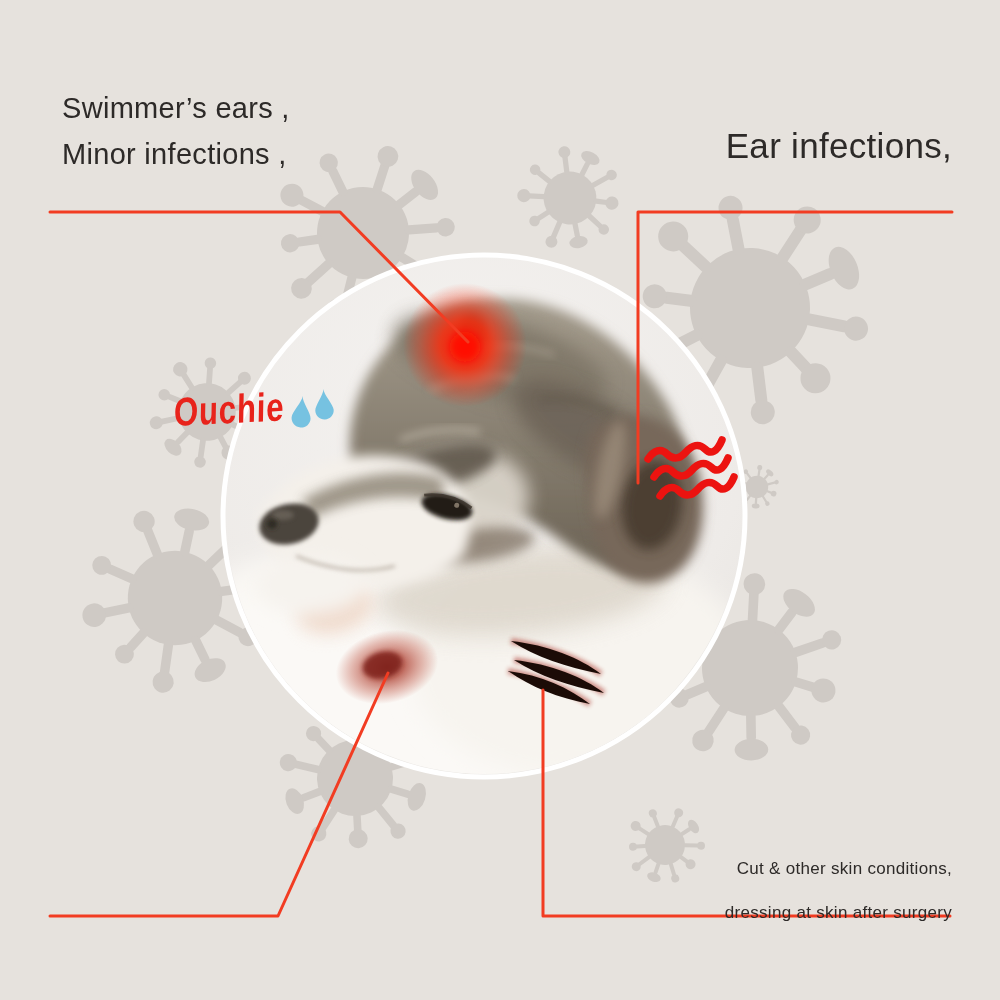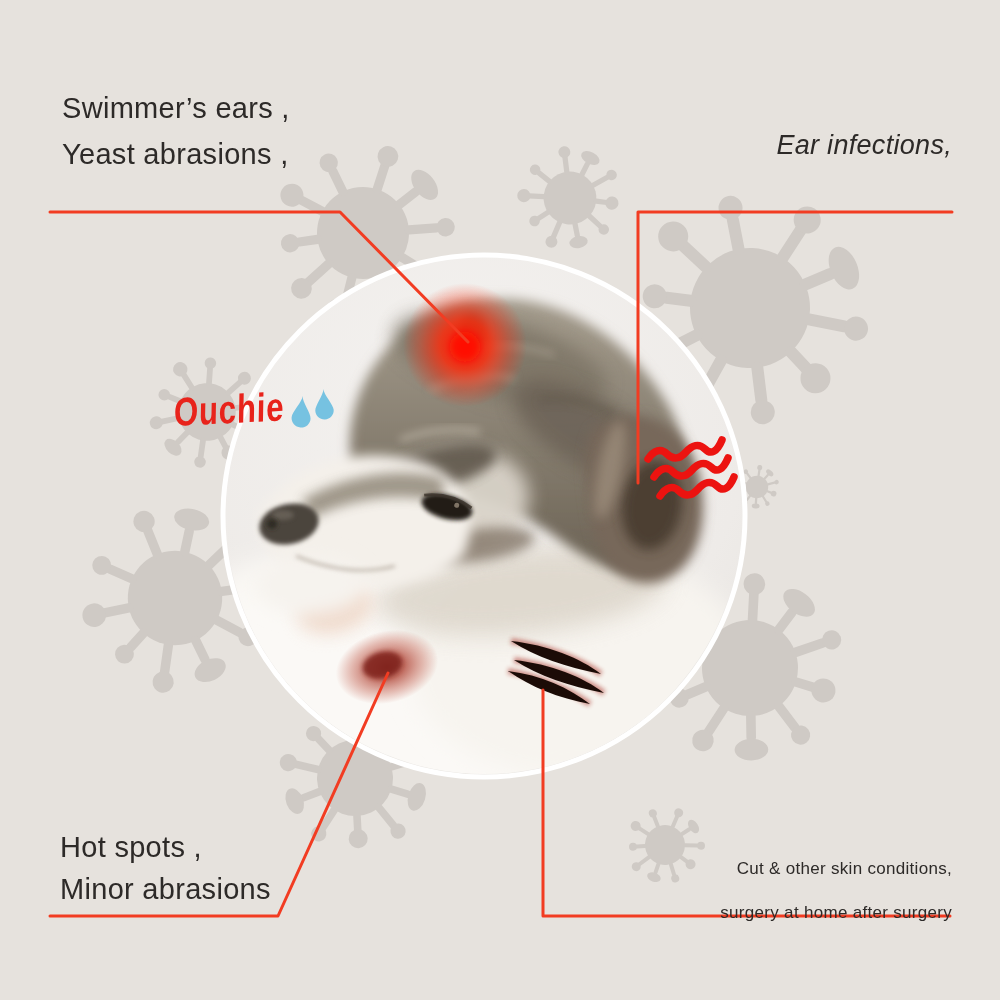--- a/index.html
+++ b/index.html
@@ -11,21 +11,21 @@
   }
   .stage{position:relative;width:1000px;height:1000px;overflow:hidden;}
   svg.layer{position:absolute;left:0;top:0;width:1000px;height:1000px;}
   .note{
     position:absolute;
     color:#2d2a28;
     letter-spacing:.3px;
     white-space:nowrap;
   }
   .note-tl{left:62px;top:85px;font-size:29px;line-height:46px;}
-  .note-tr{right:48px;top:124px;font-size:27px;line-height:43px;text-align:right;font-style:italic;}
+  .note-tr{right:48px;top:124px;font-size:35px;line-height:43px;text-align:right;}
   .note-bl{left:60px;top:826px;font-size:29px;line-height:42px;}
   .note-br{right:48px;top:847px;font-size:17px;line-height:44px;text-align:right;}
   .ouchie{
     position:absolute;left:174px;top:390px;
     font-size:40px;font-weight:bold;color:#e8231b;
     transform:rotate(-3deg) skewX(-4deg) scaleX(.78);
     transform-origin:left center;
     letter-spacing:1px;
     white-space:nowrap;
   }
@@ -228,32 +228,28 @@
     </g>
 
     <g fill="#76c2e1">
       <path transform="translate(292,396) rotate(4 9.5 16)" d="M9.5,0 C9.5,6 0,16.5 0,22 C0,27.5 4.3,31.5 9.5,31.5 C14.7,31.5 19,27.5 19,22 C19,16.5 9.5,6 9.5,0 Z"></path>
       <path transform="translate(315,389) rotate(-3 9.5 16) scale(0.97)" d="M9.5,0 C9.5,6 0,16.5 0,22 C0,27.5 4.3,31.5 9.5,31.5 C14.7,31.5 19,27.5 19,22 C19,16.5 9.5,6 9.5,0 Z"></path>
     </g>
   </svg>
 
   <div class="note note-tl">
     <div>Swimmer’s ears ,</div>
-    <div>Yeast  abrasions ,</div>
+    <div>Minor  infections ,</div>
   </div>
 
   <div class="note note-tr">
     <div>Ear infections,</div>
   </div>
 
-  <div class="note note-bl">
-    <div>Hot spots ,</div>
-    <div>Minor abrasions</div>
-  </div>
 
   <div class="note note-br">
     <div>Cut &amp; other skin conditions,</div>
-    <div>surgery at home after surgery</div>
+    <div>dressing at skin after surgery</div>
   </div>
 
   <div class="ouchie">Ouchie</div>
 
 </div>
 
 </body></html>

